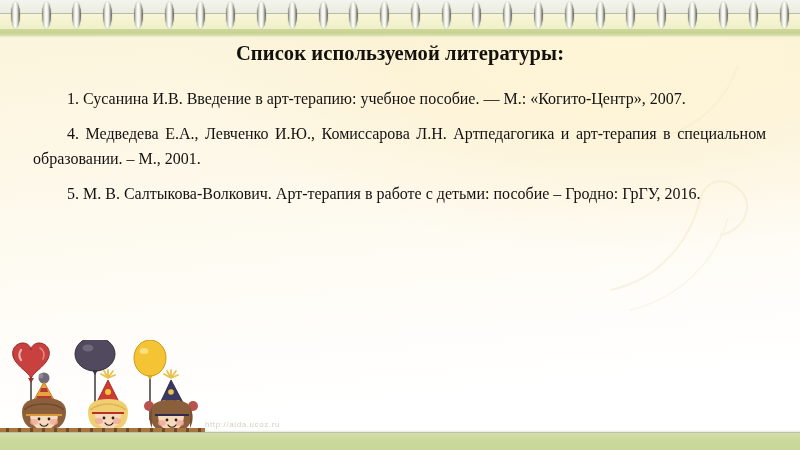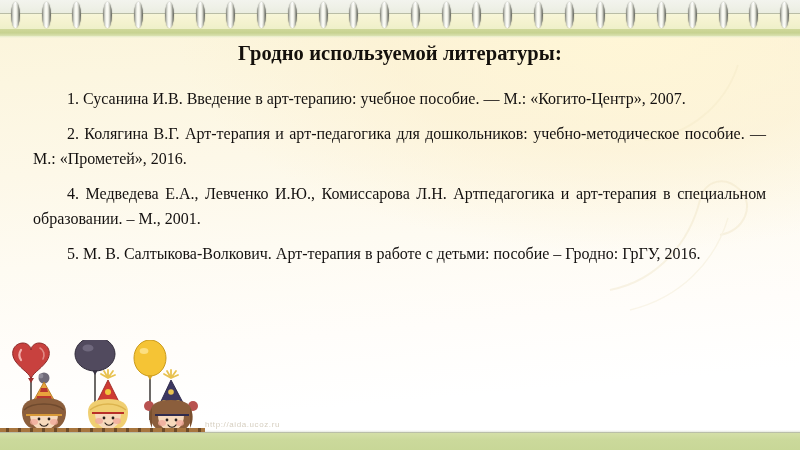--- a/index.html
+++ b/index.html
@@ -194,25 +194,24 @@
         <div class="ring" style="left: 595.5px;"></div>
         <div class="ring" style="left: 626.269px;"></div>
         <div class="ring" style="left: 657.038px;"></div>
         <div class="ring" style="left: 687.808px;"></div>
         <div class="ring" style="left: 718.577px;"></div>
         <div class="ring" style="left: 749.346px;"></div>
         <div class="ring" style="left: 780.115px;"></div>
       </div>
   </div>
 
-  <div class="title">Гродно  используемой литературы:</div>
+  <div class="title">Список  используемой литературы:</div>
 
   <div class="refs" id="refs">
       <p class="ref">1. Сусанина И.В. Введение в арт-терапию: учебное пособие. — М.: «Когито-Центр», 2007.</p>
-      <p class="ref">2. Колягина В.Г. Арт-терапия и арт-педагогика для дошкольников: учебно-методическое пособие. — М.: «Прометей», 2016.</p>
       <p class="ref">4. Медведева Е.А., Левченко И.Ю., Комиссарова Л.Н. Артпедагогика и арт-терапия в специальном образовании. – М., 2001.</p>
       <p class="ref">5. М. В. Салтыкова-Волкович. Арт-терапия в работе с детьми: пособие – Гродно: ГрГУ, 2016.</p>
     </div>
 
   <div class="watermark">http://aida.ucoz.ru</div>
 
   <div class="kids">
     <svg width="240" height="96" viewBox="0 0 240 96" xmlns="http://www.w3.org/2000/svg">
 
       <path d="M31,30 L31,78" stroke="#2e2a28" stroke-width="1.4" fill="none"></path>

